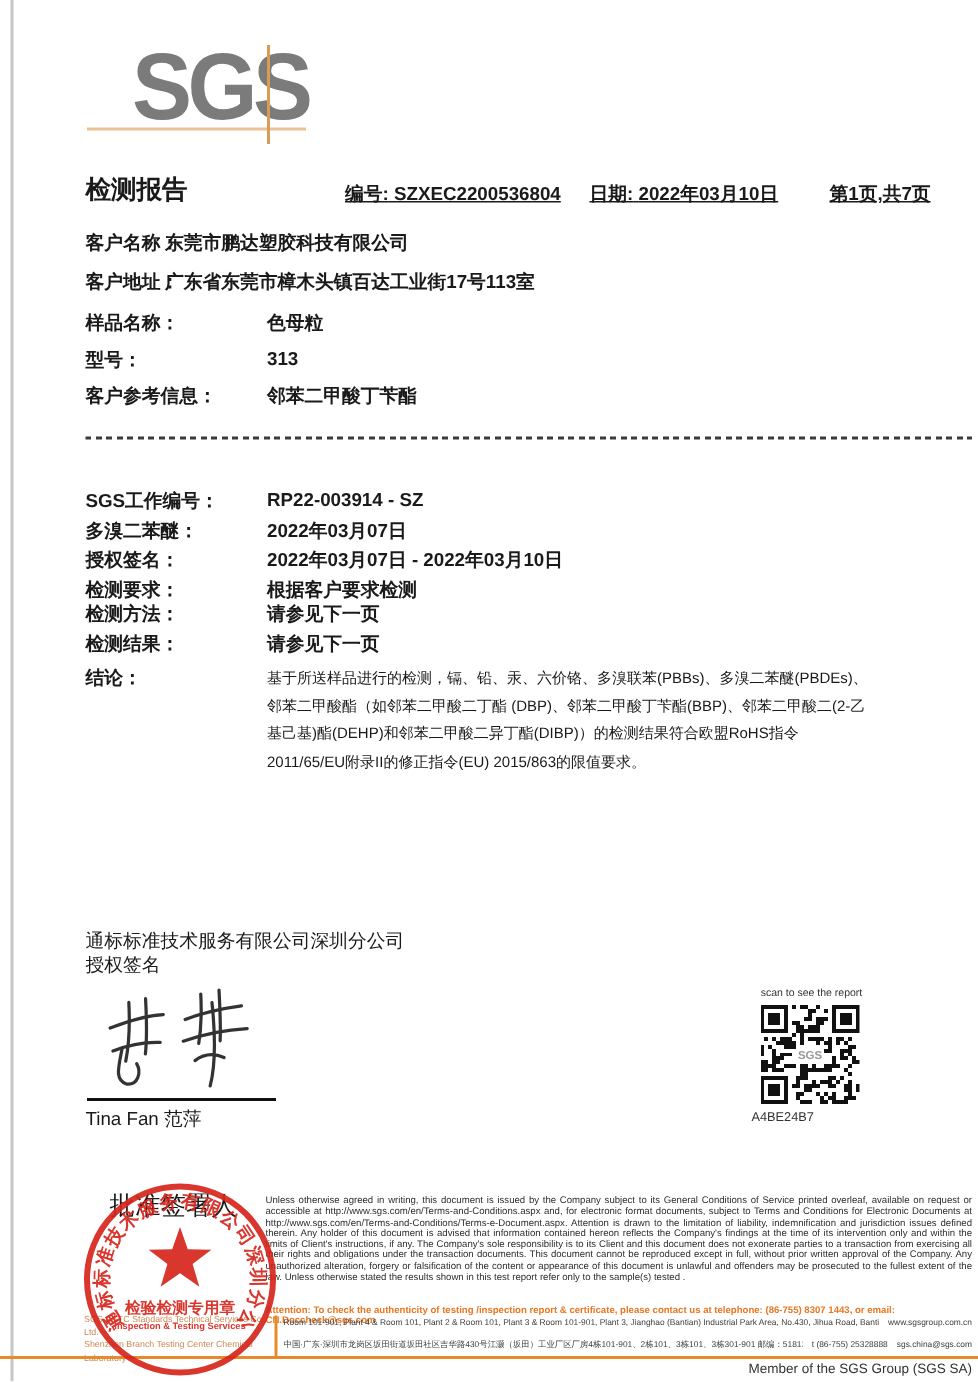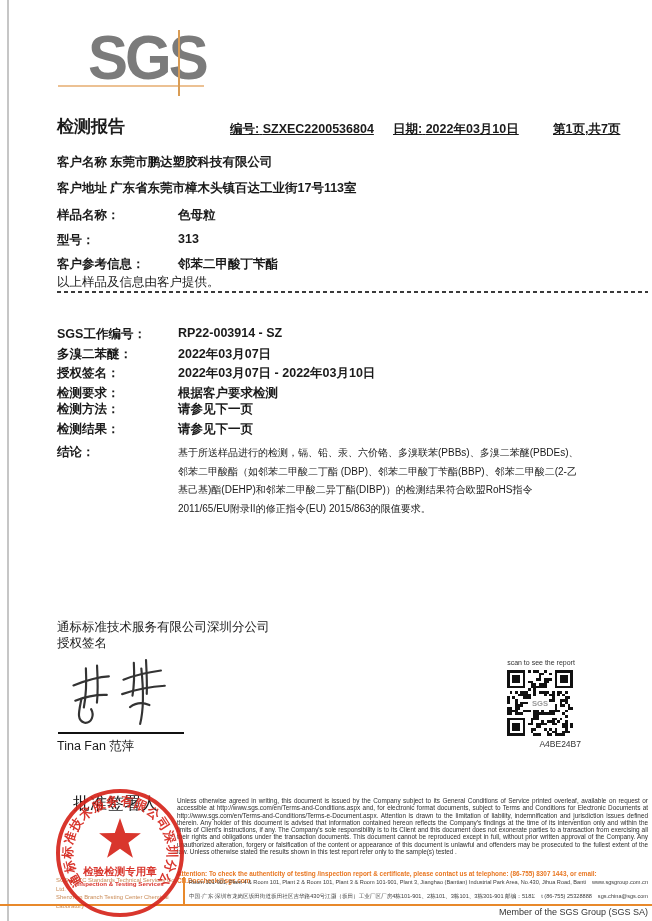--- a/index.html
+++ b/index.html
@@ -27,21 +27,21 @@
   
   .sig-company{position:absolute;left:57px;top:619px;font-size:12.5px;}
   .sig-auth{position:absolute;left:57px;top:635px;font-size:12.5px;}
   .sig-svg{position:absolute;left:58px;top:650px;}
   .sig-line{position:absolute;left:58px;top:732px;width:126px;height:2px;background:#111;}
   .sig-name{position:absolute;left:57px;top:738px;font-size:12.5px;}
   .sig-role{position:absolute;left:57px;top:792px;font-size:17px;margin-left:16px;}
   
   .qr-caption{position:absolute;left:501px;top:659px;width:80px;text-align:center;font-size:7px;color:#333;}
   .qr-svg{position:absolute;left:507px;top:670px;}
-  .qr-code{position:absolute;left:501px;top:739px;width:80px;text-align:right;font-size:8.5px;color:#333;}
+  .qr-code{position:absolute;left:501px;top:739px;width:80px;text-align:left;font-size:8.5px;color:#333;}
   
   .disclaimer{position:absolute;left:177px;top:797px;width:471px;font-size:6.4px;line-height:7.25px;
     text-align:justify;color:#2e2e2e;}
   .attention{position:absolute;left:177px;top:870px;width:471px;font-size:6.4px;line-height:7.2px;
     font-weight:bold;color:#e87722;}
   .company-lines{position:absolute;left:56px;top:876px;width:126px;font-size:5.9px;line-height:8.5px;
     color:#c98a55;}
   .addr-divider{position:absolute;left:183px;top:877px;width:2px;height:29px;background:#e8892b;}
   .addr-block{position:absolute;left:189px;top:879px;width:459px;font-size:5.6px;color:#3c3c3c;}
   .addr-line{display:flex;gap:6px;align-items:baseline;height:14px;white-space:nowrap;overflow:hidden;}
@@ -85,21 +85,20 @@
     <span class="val-b">色母粒</span>
   </div>
   <div class="row" style="top:232px">
     <span class="lbl">型号：</span>
     <span class="val-b">313</span>
   </div>
   <div class="row" style="top:256px">
     <span class="lbl">客户参考信息：</span>
     <span class="val-b">邻苯二甲酸丁苄酯</span>
   </div>
-  <div class="note">以上样品及信息由客户提供。</div>
   <div class="dashes"></div>
 
   <div class="row" style="top:326px">
     <span class="lbl">SGS工作编号：</span>
     <span class="val-b">RP22-003914 - SZ</span>
   </div>
   <div class="row" style="top:346px">
     <span class="lbl">多溴二苯醚：</span>
     <span class="val-b">2022年03月07日</span>
   </div>

